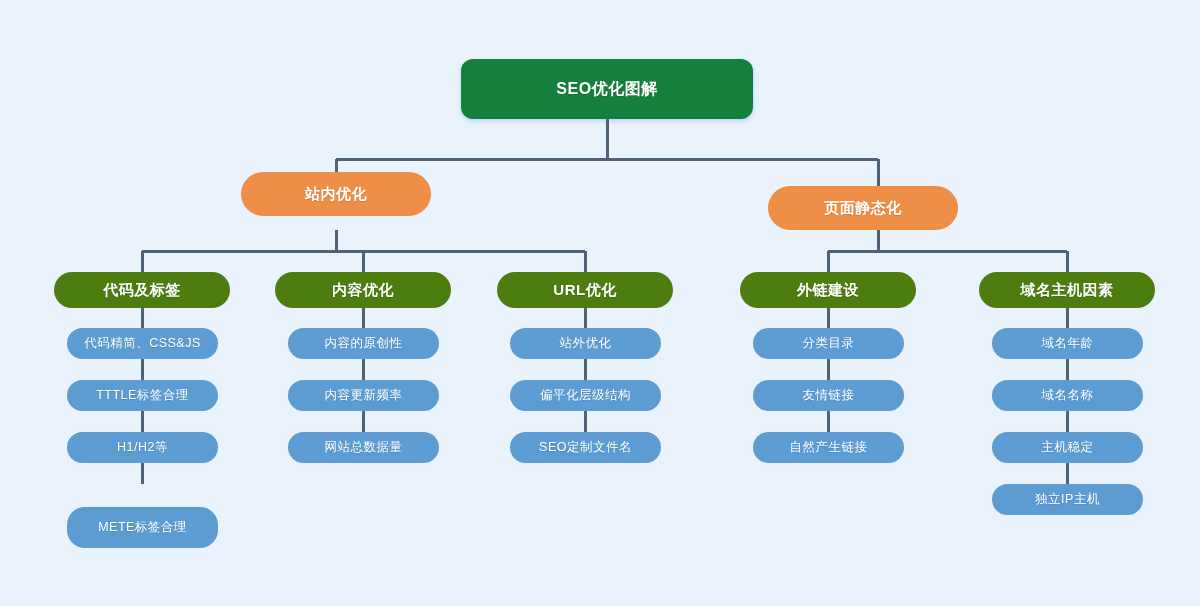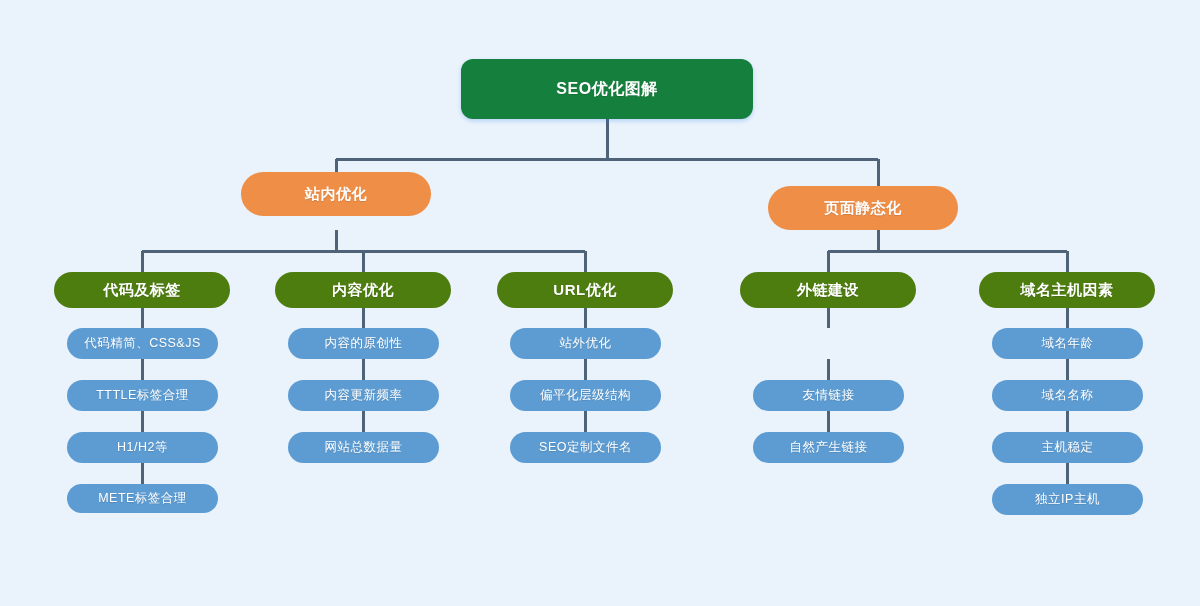--- a/index.html
+++ b/index.html
@@ -123,30 +123,31 @@
 
   <div class="node node-cat" style="left:497px; top:272px; width:176px; height:36px;">URL优化</div>
 
   <div class="node node-cat" style="left:740px; top:272px; width:176px; height:36px;">外链建设</div>
 
   <div class="node node-cat" style="left:979px; top:272px; width:176px; height:36px;">域名主机因素</div>
 
   <div class="node node-leaf" style="left:67px; top:328px; width:151px; height:31px;">代码精简、CSS&amp;JS</div>
   <div class="node node-leaf" style="left:67px; top:380px; width:151px; height:31px;">TTTLE标签合理</div>
   <div class="node node-leaf" style="left:67px; top:432px; width:151px; height:31px;">H1/H2等</div>
-  <div class="node node-leaf" style="left:67px; top:484px; width:151px; height:29px;">METE标签合理</div>
+  <div class="node node-leaf" style="left:67px; top:507px; width:151px; height:41px;">METE标签合理</div>
 
   <div class="node node-leaf" style="left:288px; top:328px; width:151px; height:31px;">内容的原创性</div>
   <div class="node node-leaf" style="left:288px; top:380px; width:151px; height:31px;">内容更新频率</div>
   <div class="node node-leaf" style="left:288px; top:432px; width:151px; height:31px;">网站总数据量</div>
 
   <div class="node node-leaf" style="left:510px; top:328px; width:151px; height:31px;">站外优化</div>
   <div class="node node-leaf" style="left:510px; top:380px; width:151px; height:31px;">偏平化层级结构</div>
   <div class="node node-leaf" style="left:510px; top:432px; width:151px; height:31px;">SEO定制文件名</div>
 
+  <div class="node node-leaf" style="left:753px; top:328px; width:151px; height:31px;">分类目录</div>
   <div class="node node-leaf" style="left:753px; top:432px; width:151px; height:31px;">自然产生链接</div>
   <div class="node node-leaf" style="left:753px; top:380px; width:151px; height:31px;">友情链接</div>
 
   <div class="node node-leaf" style="left:992px; top:328px; width:151px; height:31px;">域名年龄</div>
   <div class="node node-leaf" style="left:992px; top:380px; width:151px; height:31px;">域名名称</div>
   <div class="node node-leaf" style="left:992px; top:432px; width:151px; height:31px;">主机稳定</div>
   <div class="node node-leaf" style="left:992px; top:484px; width:151px; height:31px;">独立IP主机</div>
 
 </div>
 

